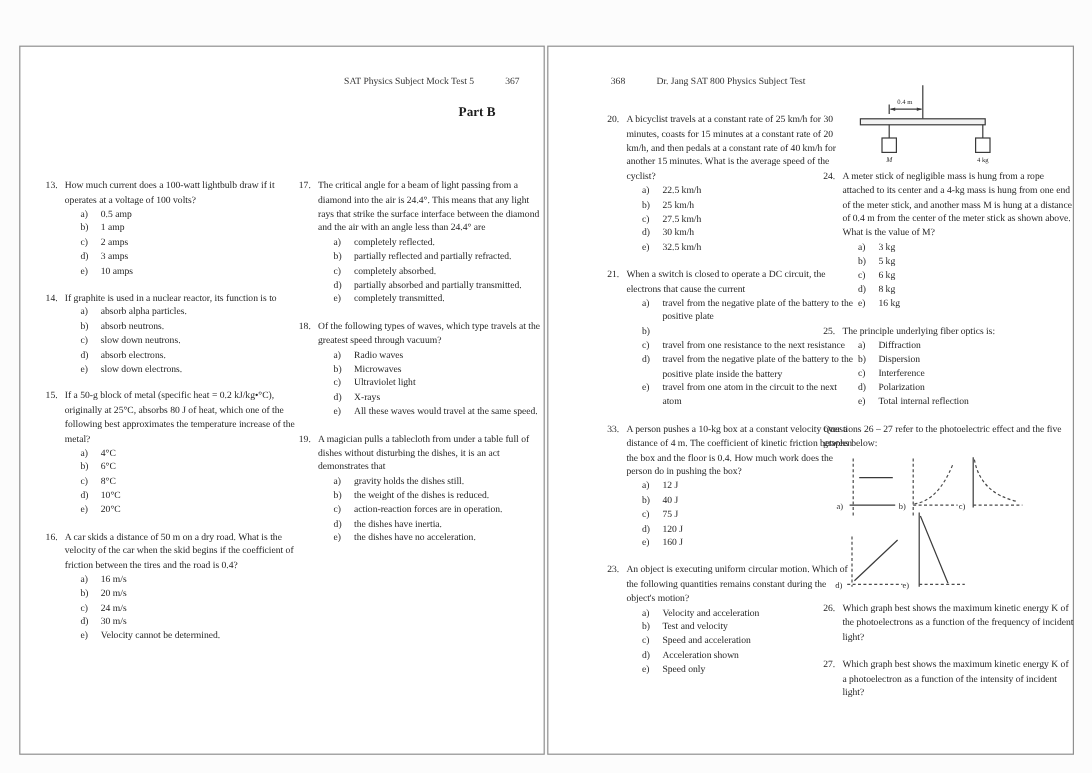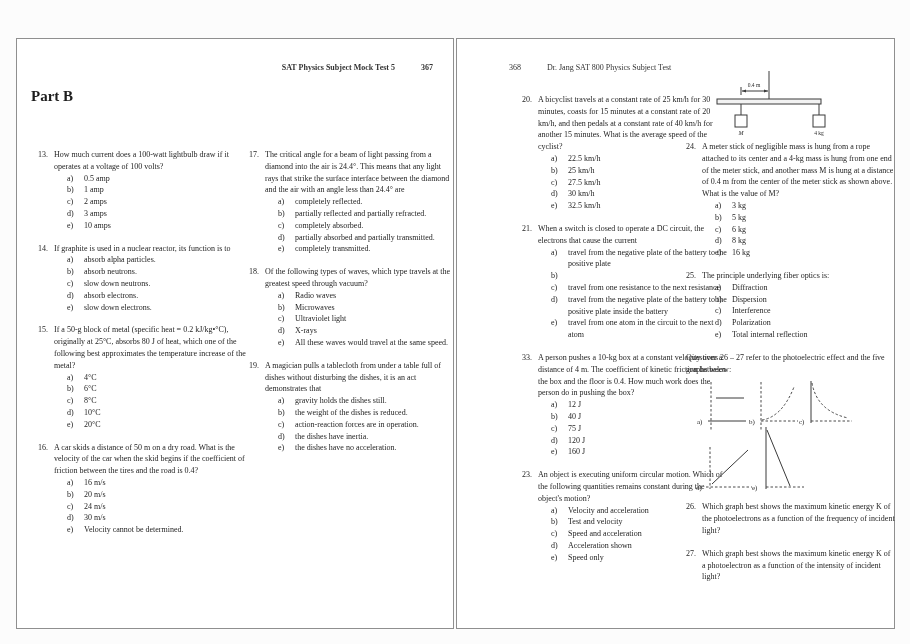--- a/index.html
+++ b/index.html
@@ -11,38 +11,38 @@
     -webkit-font-smoothing:antialiased;
   }
   .page{
     position:absolute;top:38px;height:591px;background:#ffffff;
     border:1px solid #8f8f8f;box-sizing:border-box;
   }
   #left-page{left:16px;width:438px;}
   #right-page{left:456px;width:439px;}
 
   .pg-header{position:absolute;top:24px;font-size:8px;color:#333;white-space:nowrap;}
-  #left-page .pg-header{right:20px;font-weight:bold;}
+  #left-page .pg-header{right:20px;}
   #right-page .pg-header{left:52px;}
   .hdr-gap{display:inline-block;width:26px;}
 
   .part-label{
     position:absolute;top:49px;left:14px;width:382px;
-    text-align:left;font-weight:bold;font-size:15px;color:#1d1d1d;
+    text-align:right;font-weight:bold;font-size:11px;color:#1d1d1d;
   }
   .instructions{
     position:absolute;top:63px;left:14px;width:372px;
     background:#daecc5;border:1px solid #9aad82;
     padding:3px 5px;font-size:8px;line-height:10.8px;color:#1e281a;
   }
 
   .col{position:absolute;font-size:8px;line-height:11.8px;color:#242424;}
   #lp-col1{left:21px;top:110px;width:211px;}
   #lp-col2{left:232px;top:110px;width:204px;}
-  #rp-col1{left:49px;top:55px;width:206px;margin-left:16px;}
+  #rp-col1{left:49px;top:55px;width:206px;}
   #rp-col2{left:229px;top:30px;width:210px;}
 
   .question{margin-bottom:11px;}
   .qrow{display:flex;}
   .qnum{flex:0 0 16px;}
   .qbody{flex:1;min-width:0;}
   .opt{display:flex;padding-left:13px;}
   .optlabel{flex:0 0 17px;}
   .opttext{flex:1;min-width:0;}
 

